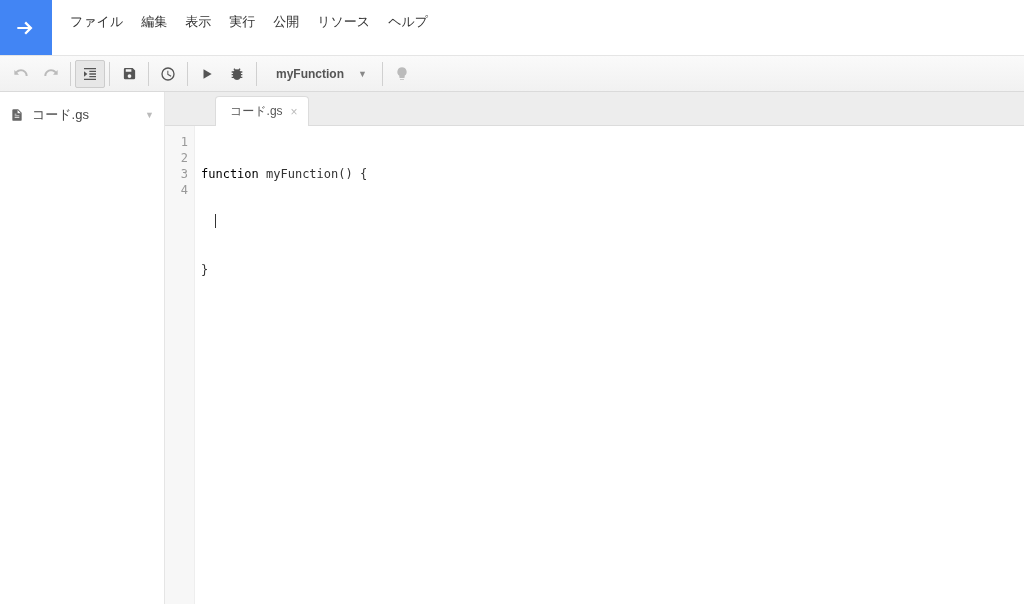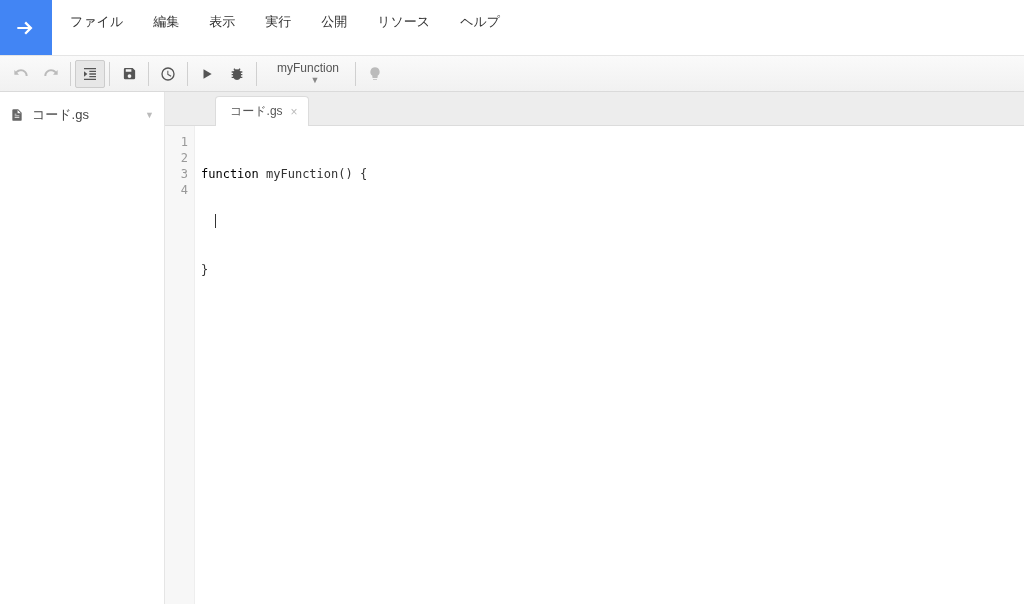--- a/index.html
+++ b/index.html
@@ -3,31 +3,31 @@
 <meta charset="utf-8">
 <style>
   * { box-sizing: border-box; margin: 0; padding: 0; }
   html, body { width: 1024px; height: 604px; overflow: hidden; font-family: Arial, "Hiragino Kaku Gothic ProN", Meiryo, sans-serif; font-size: 13px; color: #222; background: #fff; }
 
   
   .header { display: flex; align-items: stretch; height: 56px; border-bottom: 1px solid #e5e5e5; }
   .app-icon { width: 52px; background: #4285f4; display: flex; align-items: center; justify-content: center; }
   .header-right { padding: 6px 8px 0 10px; flex: 1; }
   .project-title { font-size: 18px; color: #9e9e9e; font-style: italic; line-height: 24px; padding: 0 2px; }
-  .menu-bar { display: flex; gap: 14px; margin-top: 4px; }
+  .menu-bar { display: flex; gap: 2px; margin-top: 4px; }
   .menu-item { padding: 3px 8px; font-size: 13px; color: #333; cursor: pointer; }
 
   
   .toolbar { height: 36px; background: linear-gradient(#fafafa, #f1f1f1); border-bottom: 1px solid #dadada; display: flex; align-items: center; padding: 0 6px; }
   .tb-group { display: flex; align-items: center; }
   .tb-sep { width: 1px; height: 24px; background: #d0d0d0; margin: 0 4px; }
   .tb-btn { width: 30px; height: 28px; display: flex; align-items: center; justify-content: center; color: #555; cursor: pointer; border: 1px solid transparent; border-radius: 2px; }
   .tb-btn.disabled { color: #bbb; cursor: default; }
   .tb-btn.active { background: #e7e7e7; border-color: #ccc; }
-  .fn-select { display: flex; align-items: center; padding: 0 10px 0 14px; height: 28px; font-size: 12px; font-weight: normal; color: #555; cursor: pointer; border: 1px solid transparent; border-radius: 2px; min-width: 90px; flex-direction: column; }
+  .fn-select { display: flex; align-items: center; padding: 0 10px 0 14px; height: 28px; font-size: 12px; font-weight: bold; color: #555; cursor: pointer; border: 1px solid transparent; border-radius: 2px; min-width: 90px; }
   .caret { margin-left: 14px; color: #888; font-size: 9px; }
 
   
   .body { display: flex; height: calc(604px - 56px - 36px); }
   .sidebar { width: 165px; border-right: 1px solid #e5e5e5; background: #fff; padding-top: 10px; }
   .file-item { display: flex; align-items: center; padding: 4px 10px; font-size: 13px; color: #444; cursor: pointer; }
   .file-item .file-icon { margin-right: 8px; color: #666; }
   .file-item .menu-caret { margin-left: auto; color: #bbb; font-size: 9px; }
 
   .editor-area { flex: 1; display: flex; flex-direction: column; background: #f5f5f5; }

